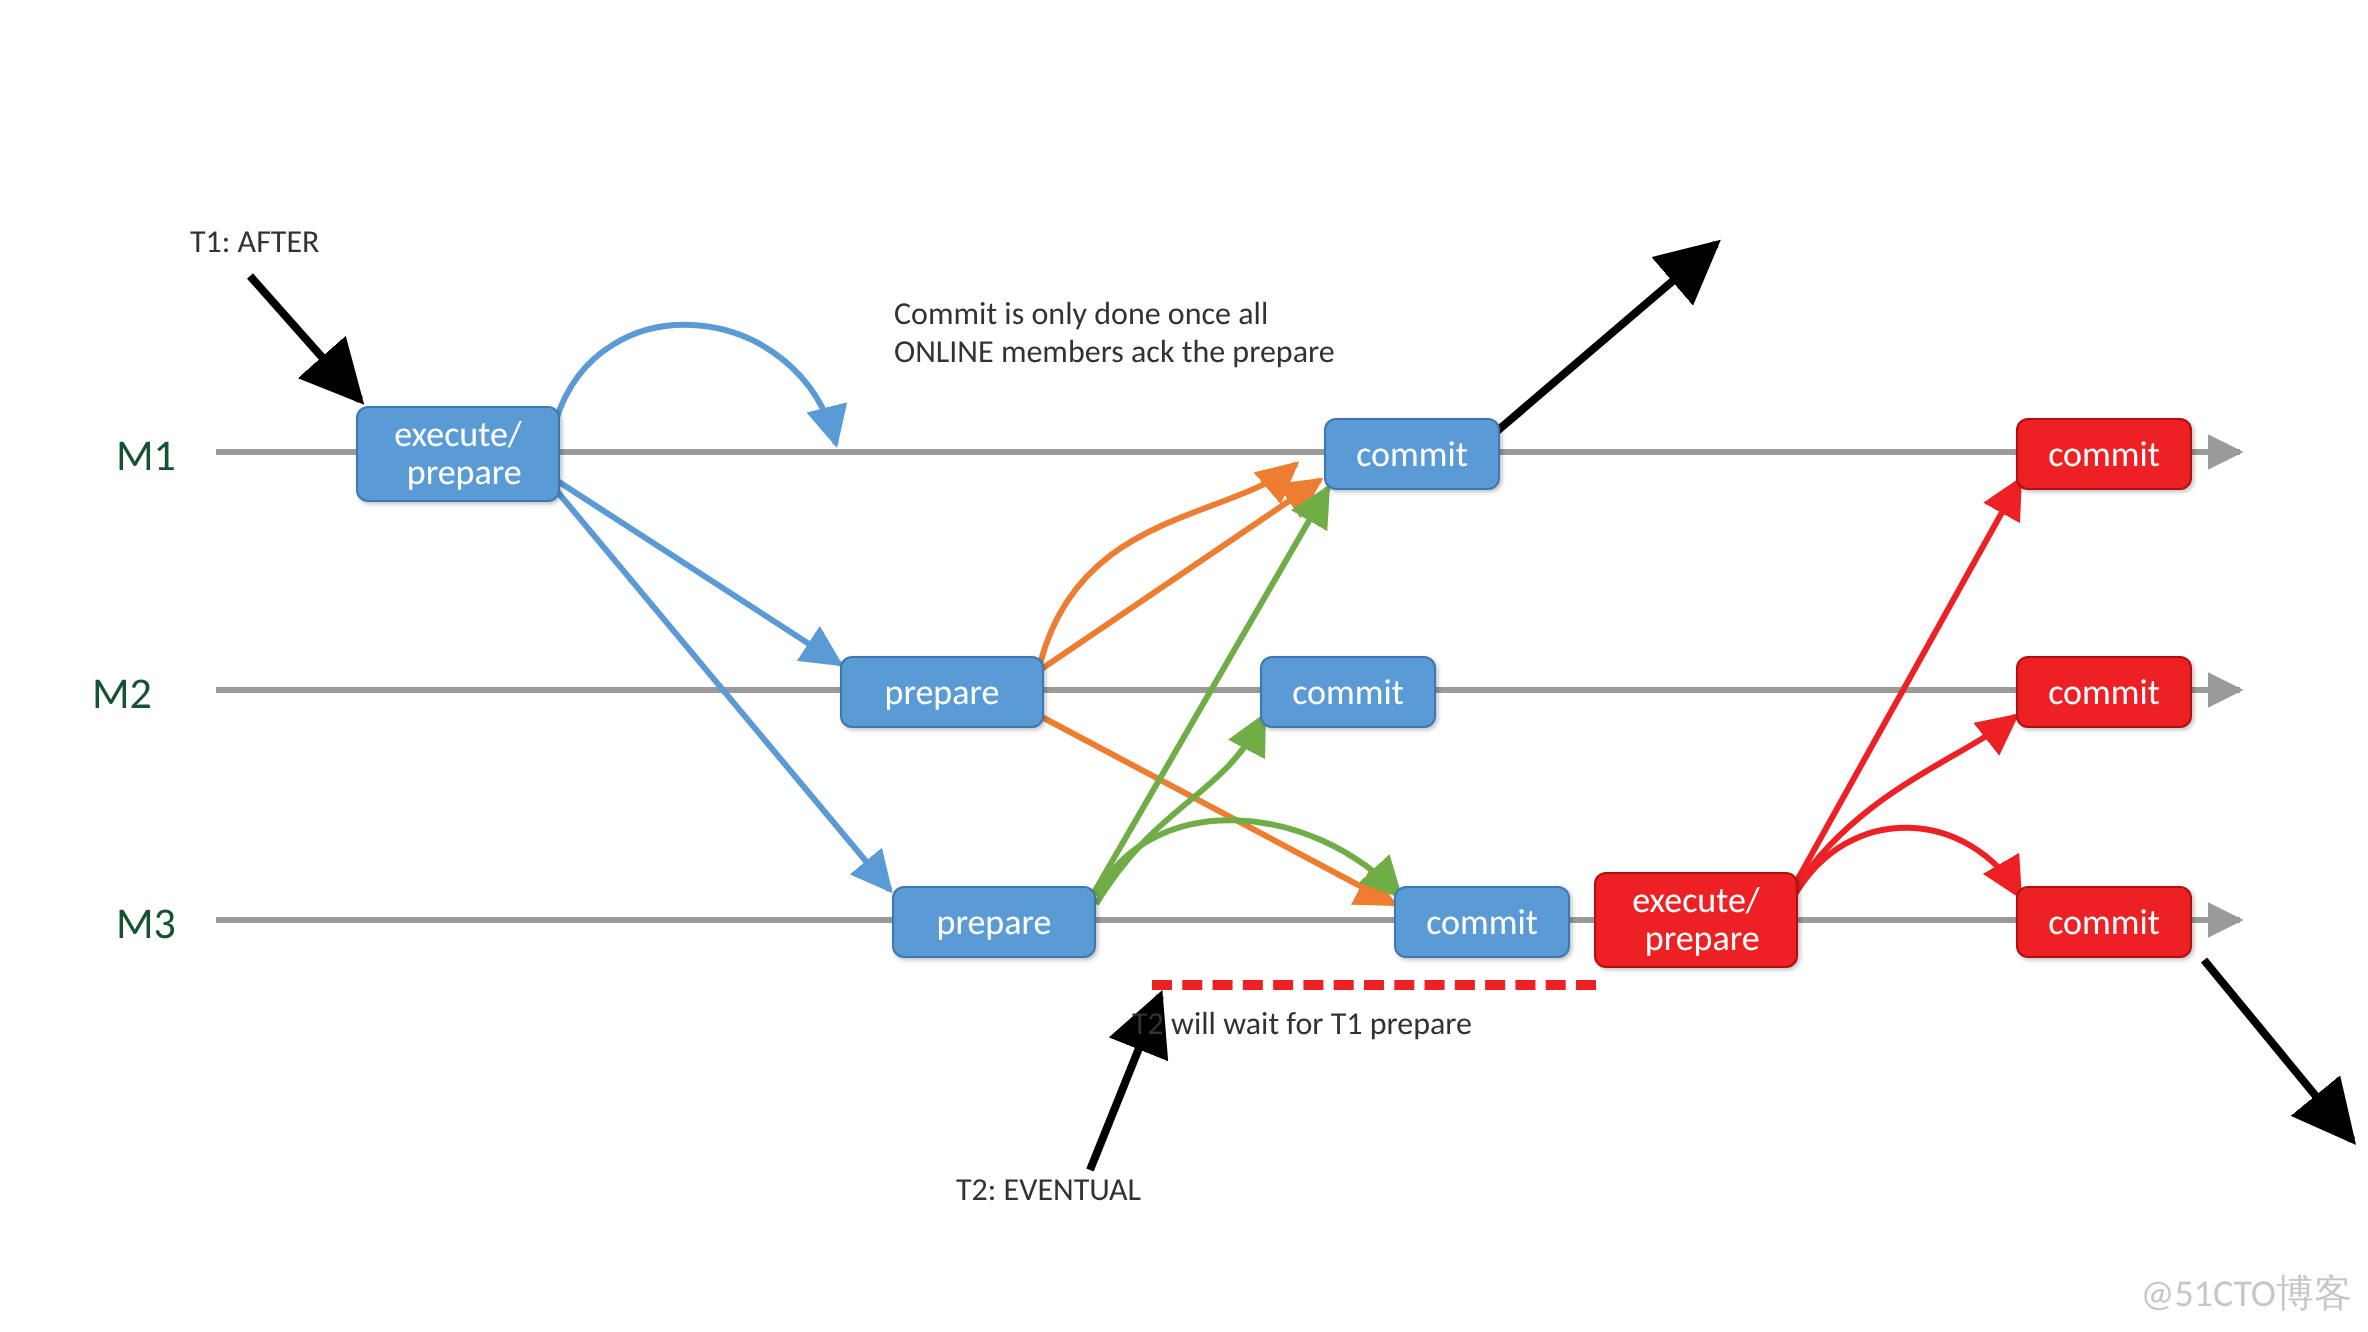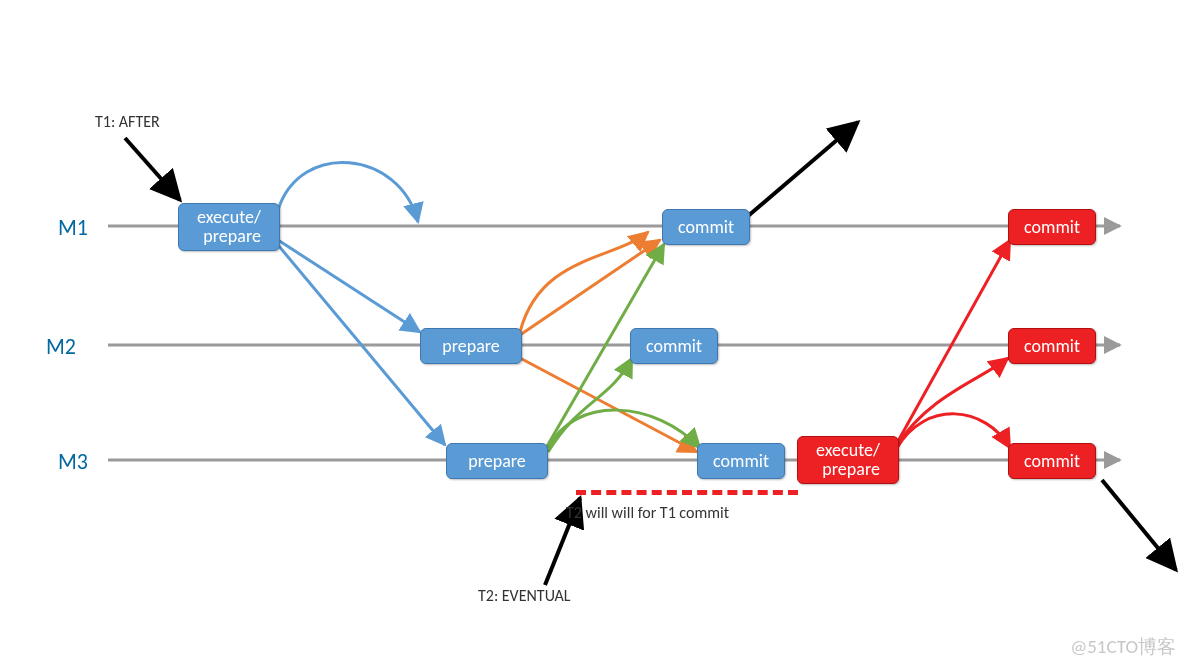--- a/index.html
+++ b/index.html
@@ -1,17 +1,17 @@
 <!DOCTYPE html>
 <html><head>
 <meta charset="utf-8">
 <style>
   html,body{margin:0;padding:0;width:1184px;height:666px;font-family:Calibri,Arial,sans-serif;background:#fff;color:#333}
   .canvas{position:relative;width:1184px;height:666px}
-  .lane-label{position:absolute;font-size:22px;color:#0369a1}
+  .lane-label{position:absolute;font-size:22px;color:#14532d}
   .annot{position:absolute;font-size:16px;color:#333;white-space:pre}
   .box{position:absolute;color:#fff;font-size:18px;text-align:right;border-radius:6px;display:flex;align-items:center;justify-content:center;line-height:1.05;box-shadow:1px 1px 2px rgba(0,0,0,.25)}
   .box.blue{background:#5B9BD5;border:1px solid #3f78b0}
   .box.red{background:#ED2024;border:1px solid #b01010}
   .dashed{position:absolute;border-top:5px dashed #ED2024;height:0}
   .watermark{position:absolute;right:8px;bottom:6px;color:#c7c7c7;font-size:19px}
   svg{position:absolute;top:0;left:0}
 </style>
 </head>
 <body>
@@ -66,21 +66,23 @@
   <line x1="897" y1="443" x2="1010" y2="240" stroke="#ED2024" stroke-width="3" marker-end="url(#arr-red)"></line>
   <path d="M897 445 C 930 395, 980 380, 1008 358" fill="none" stroke="#ED2024" stroke-width="3" marker-end="url(#arr-red)"></path>
   <path d="M897 448 C 925 400, 985 405, 1010 448" fill="none" stroke="#ED2024" stroke-width="3" marker-end="url(#arr-red)"></path>
 </svg>
 
 <div class="lane-label" style="left:58px;top:214px">M1</div>
 <div class="lane-label" style="left:46px;top:333px">M2</div>
 <div class="lane-label" style="left:58px;top:448px">M3</div>
 
 <div class="annot" style="left:95px;top:112px">T1: AFTER</div>
-<div class="annot" style="left:566px;top:503px">T2 will will for T1 commit</div>
+<div class="annot" style="left:447px;top:148px">Commit is only done once all
+ONLINE members ack the prepare</div>
+<div class="annot" style="left:566px;top:503px">T2 will wait for T1 prepare</div>
 <div class="annot" style="left:478px;top:586px">T2: EVENTUAL</div>
 
 <div class="box blue" style="left:178px;top:203px;width:100px;height:46px;white-space:pre">execute/
 prepare</div>
 <div class="box blue" style="left:420px;top:328px;width:100px;height:34px">prepare</div>
 <div class="box blue" style="left:446px;top:443px;width:100px;height:34px">prepare</div>
 <div class="box blue" style="left:662px;top:209px;width:86px;height:34px">commit</div>
 <div class="box blue" style="left:630px;top:328px;width:86px;height:34px">commit</div>
 <div class="box blue" style="left:697px;top:443px;width:86px;height:34px">commit</div>
 

